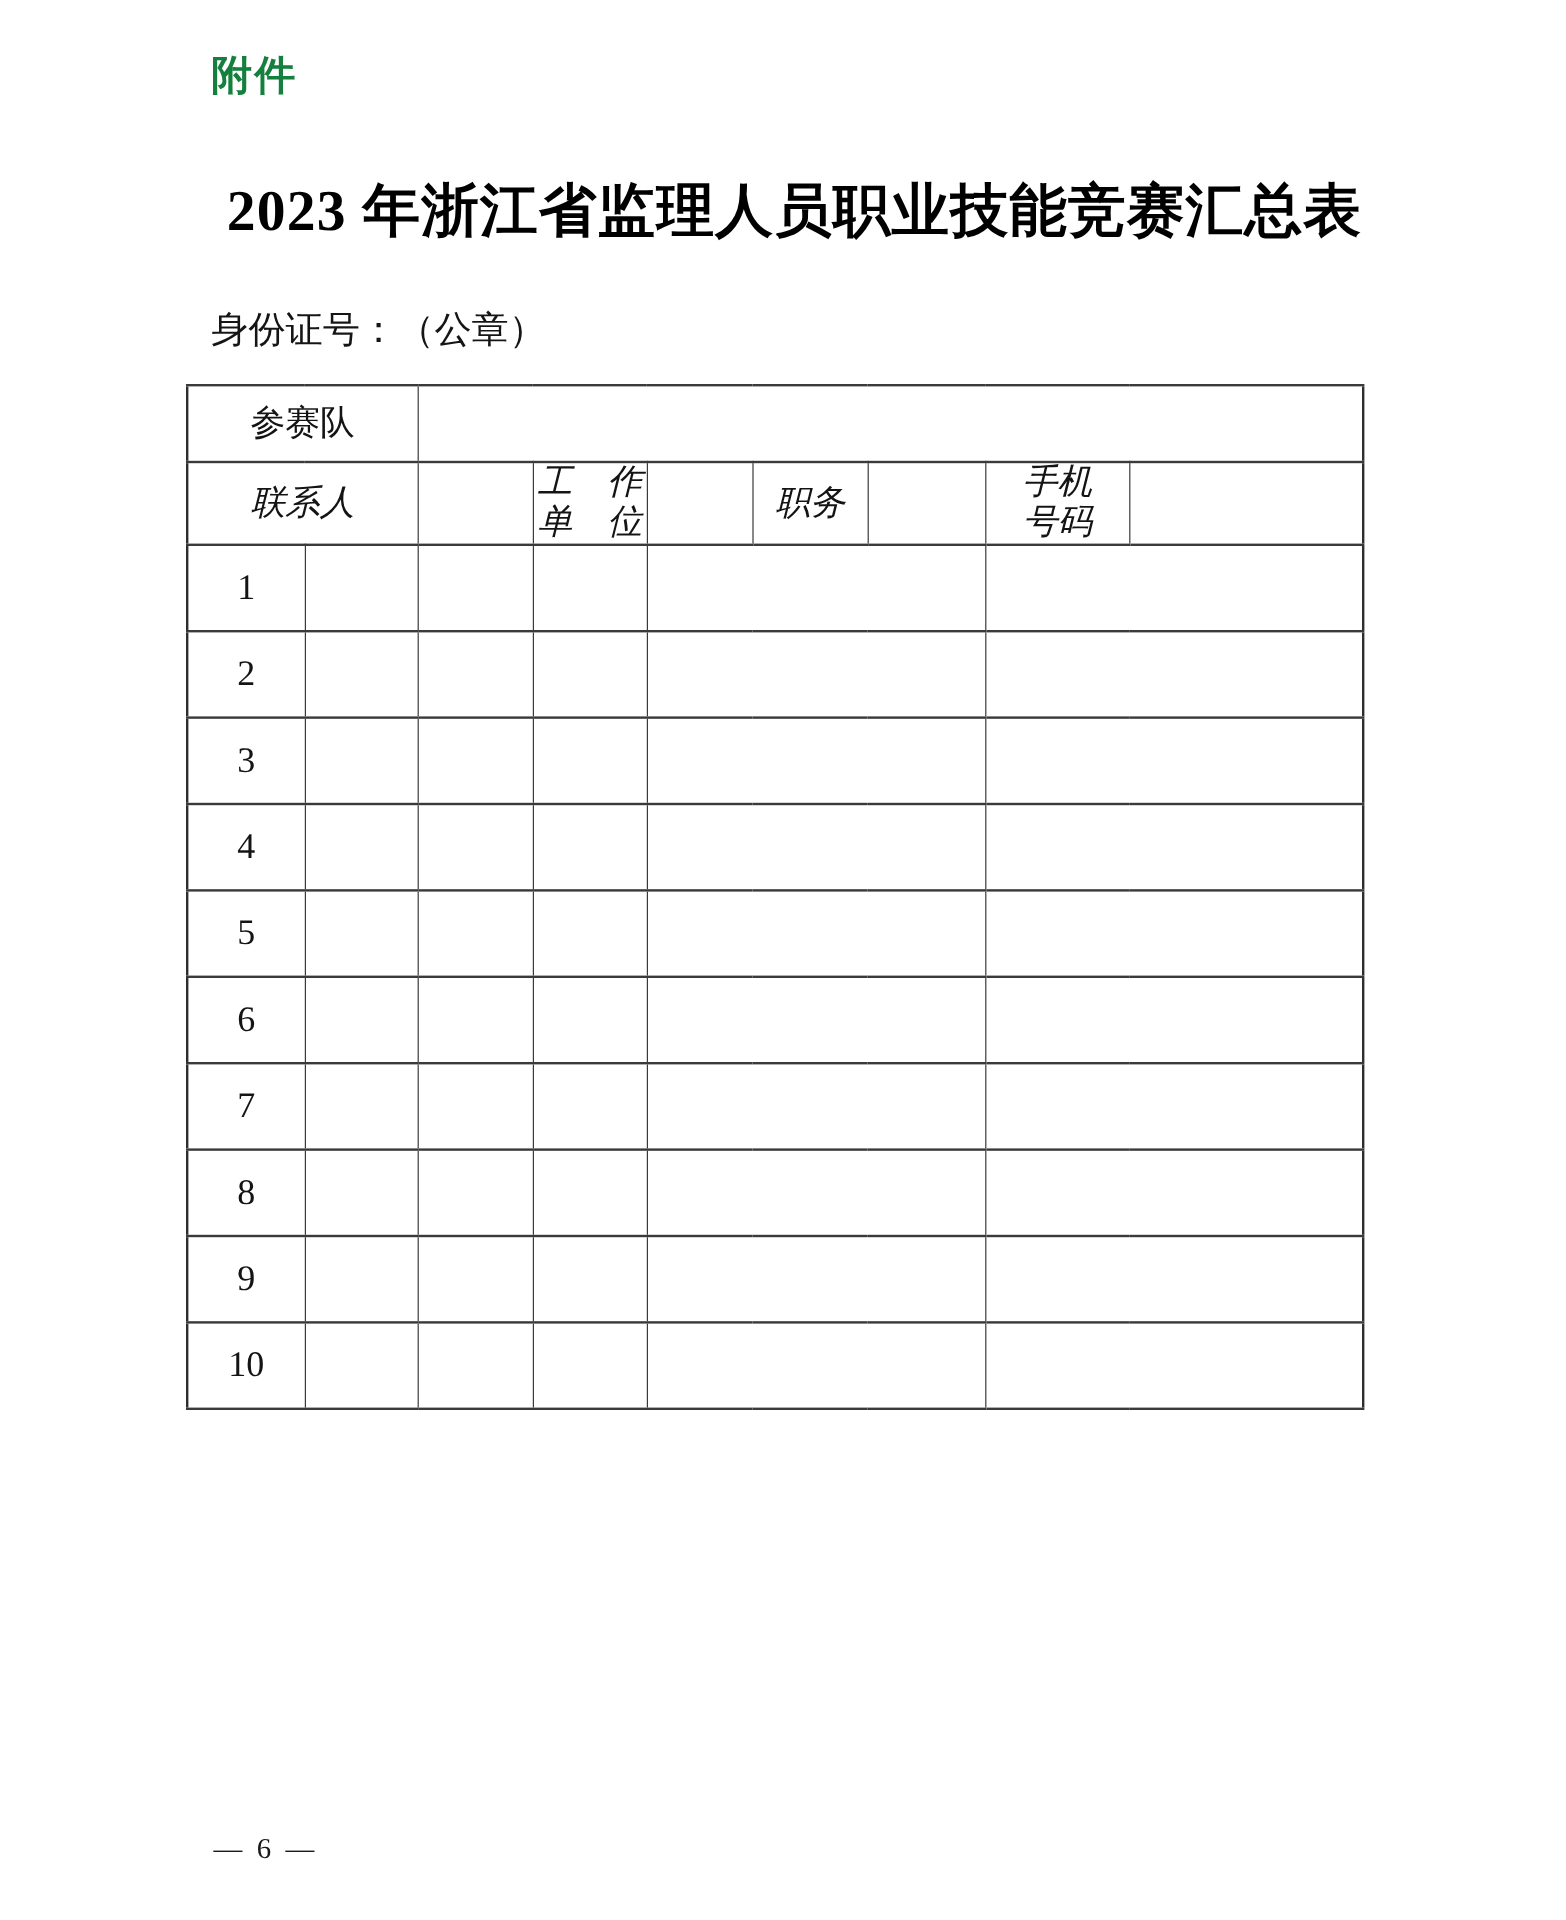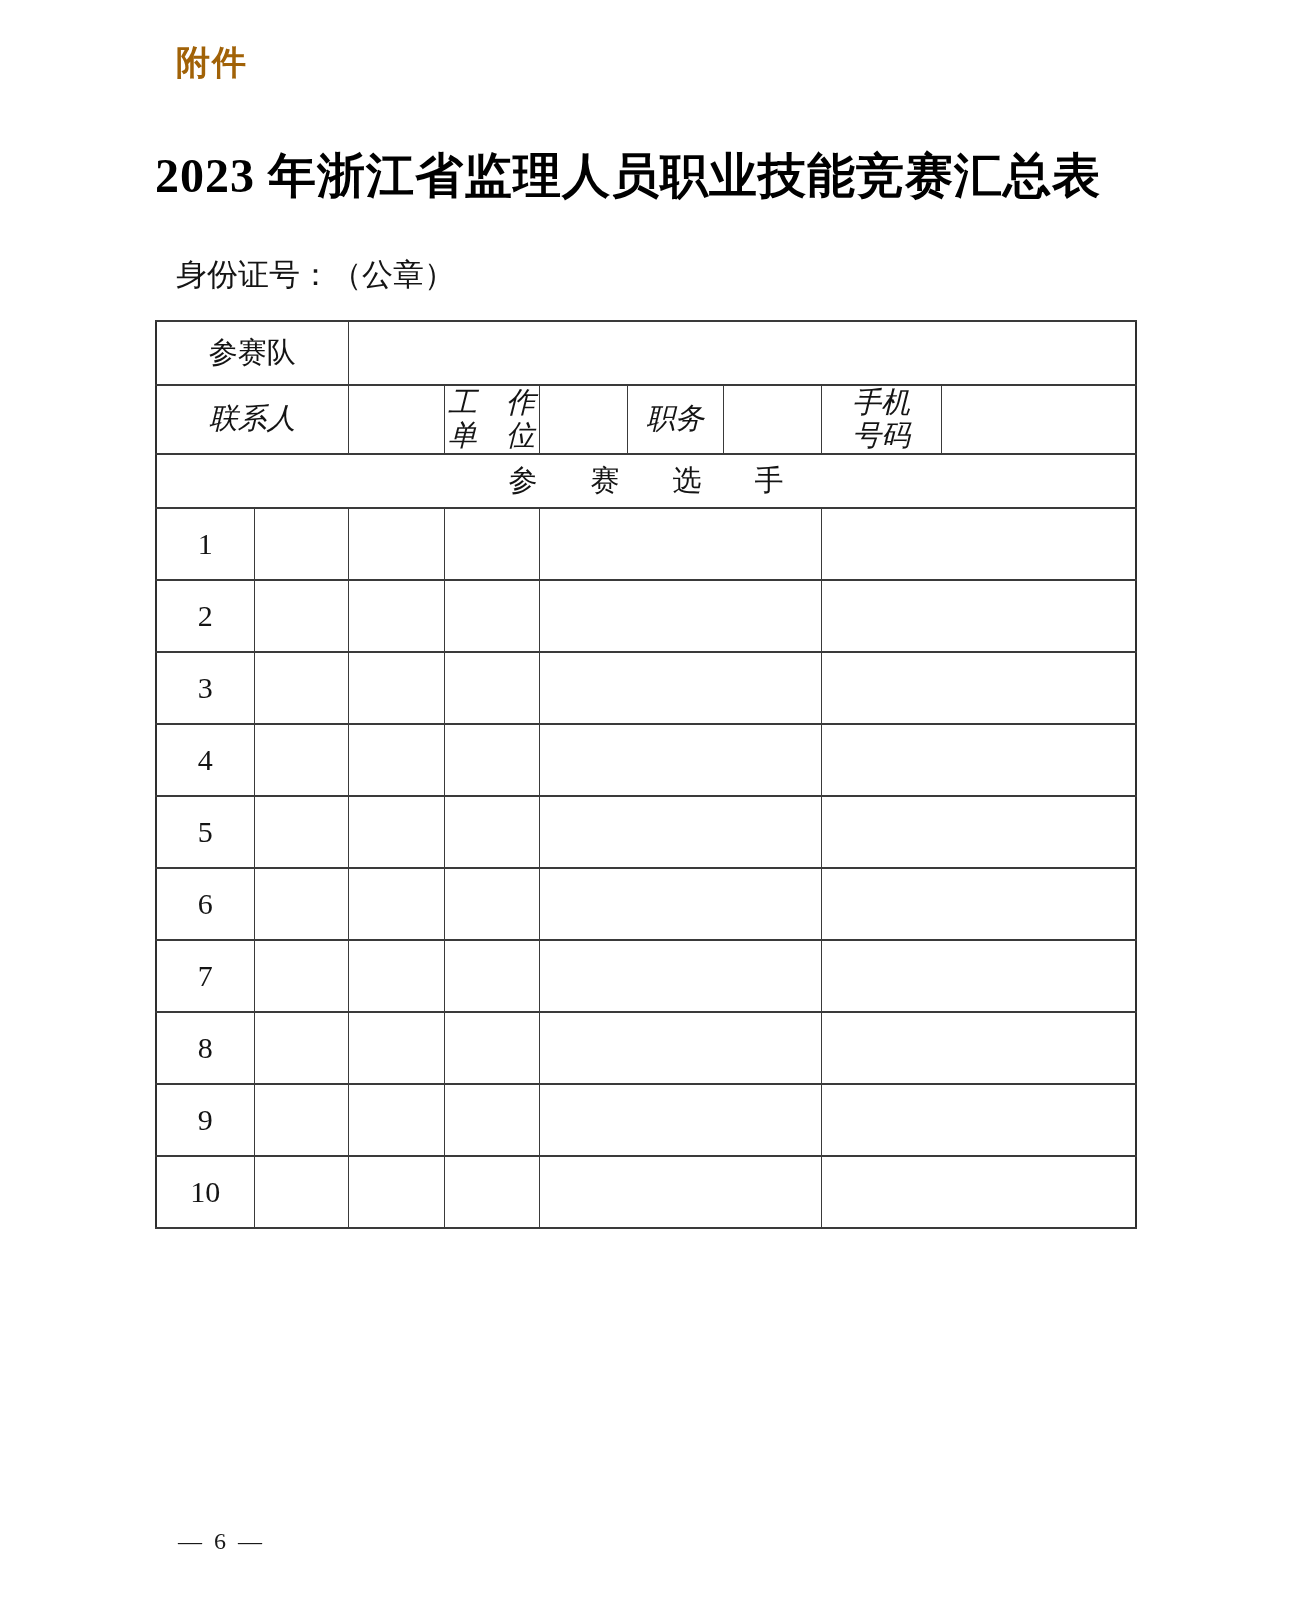--- a/index.html
+++ b/index.html
@@ -12,29 +12,29 @@
     color: #111111;
     overflow: hidden;
   }
   .attachment {
     position: absolute;
     left: 176px;
     top: 40px;
     font-family: "Liberation Sans", sans-serif;
     font-size: 34px;
     font-weight: 600;
-    color: #a16207;
+    color: #15803d;
     letter-spacing: 2px;
   }
   .title {
     position: absolute;
     left: 155px;
     top: 144px;
     width: 980px;
-    text-align: left;
+    text-align: right;
     font-size: 48px;
     font-weight: bold;
     color: #000000;
     letter-spacing: 1px;
     white-space: nowrap;
   }
   .subtitle {
     position: absolute;
     left: 176px;
     top: 254px;
@@ -117,23 +117,20 @@
       <td class="two-tight">工　作
 单　位</td>
       <td></td>
       <td>职务</td>
       <td></td>
       <td class="two-tight">手机
 号码</td>
       <td></td>
     </tr>
 
-    <tr class="r-banner">
-      <td colspan="9" class="banner-text">参　赛　选　手</td>
-    </tr>
 
 
     <tr class="r-data">
       <td class="num">1</td>
       <td></td>
       <td></td>
       <td></td>
       <td colspan="3"></td>
       <td colspan="2"></td>
     </tr>

